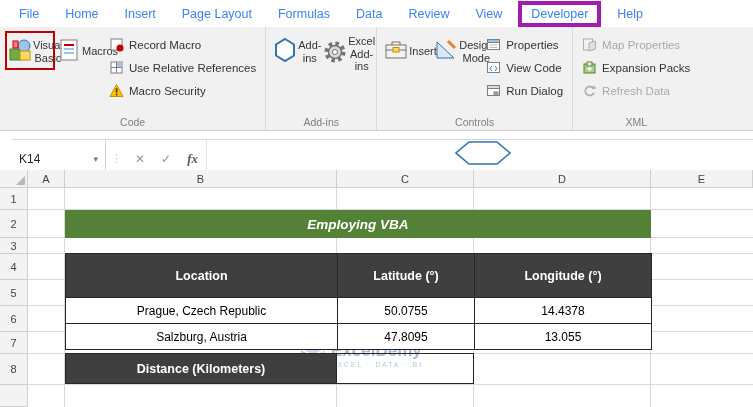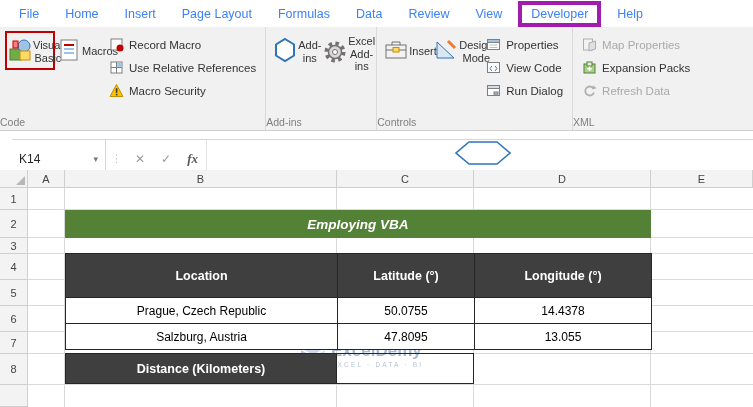--- a/index.html
+++ b/index.html
@@ -10,21 +10,21 @@
   .tabbar { position:absolute; top:0; left:0; right:0; height:27px; background:#fff;
             display:flex; align-items:center; font-size:12.5px; color:#3b82f6; padding-left:6px; }
   .tab { padding:4px 13px; cursor:default; white-space:nowrap; }
   .tab-dev { border:4px solid #a21caf; padding:2px 9px; margin:0 3px; }
 
   
   .ribbon { position:absolute; top:27px; left:0; right:0; height:104px; background:#f1f1f1;
             border-bottom:1px solid #d0cece; display:flex; }
   .group { position:relative; display:flex; align-items:flex-start; padding:4px 5px 17px 5px;
            border-right:1px solid #d9d9d9; }
-  .group-label { position:absolute; bottom:2px; left:0; right:0; text-align:left;
+  .group-label { position:absolute; bottom:2px; left:0; right:0; text-align:center;
                  font-size:10.5px; color:#7f7f7f; }
   .bigbtn { width:50px; display:flex; flex-direction:row; align-items:center;
             padding:4px 1px 2px; font-size:11px; color:#333; text-align:center; line-height:1.15; }
   .bigbtn .ic { height:30px; display:flex; align-items:center; justify-content:center; margin-bottom:3px; }
   .redbox { border:2px solid #c00000; padding:2px 0 0; }
   .smallcol { display:flex; flex-direction:column; gap:8px; padding:6px 4px 0 4px; }
   .smallbtn { display:flex; align-items:center; gap:5px; font-size:11.5px; color:#333; white-space:nowrap; }
   .smallbtn svg { flex:0 0 auto; }
   .disabled { color:#a9a9a9; }
   .caret { font-size:8px; color:#555; line-height:1; }

